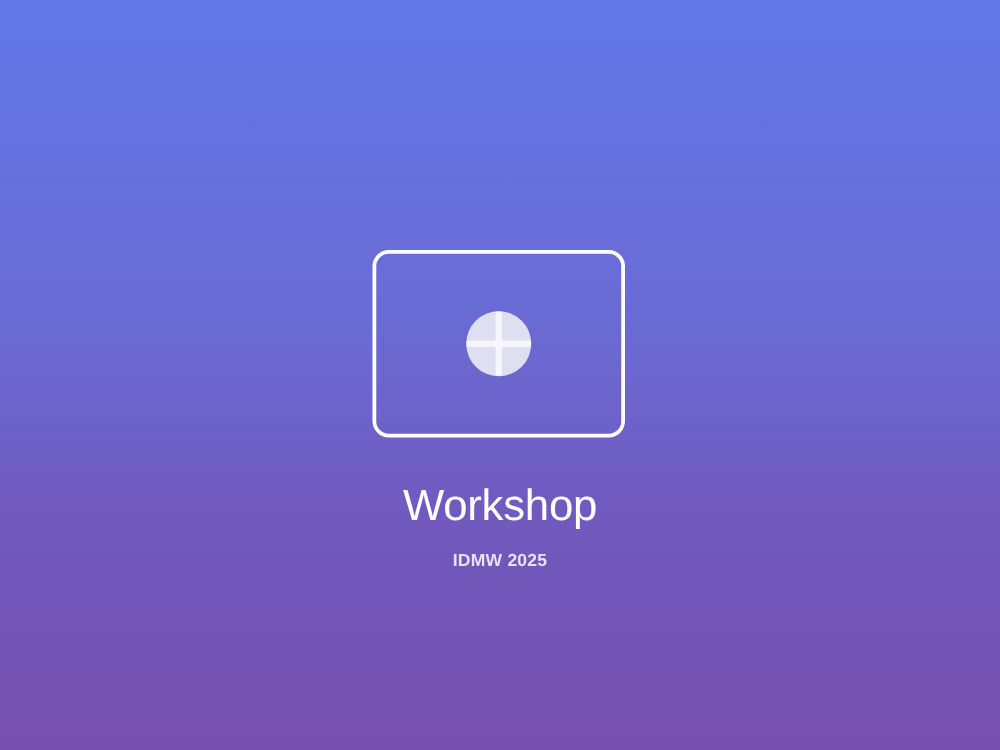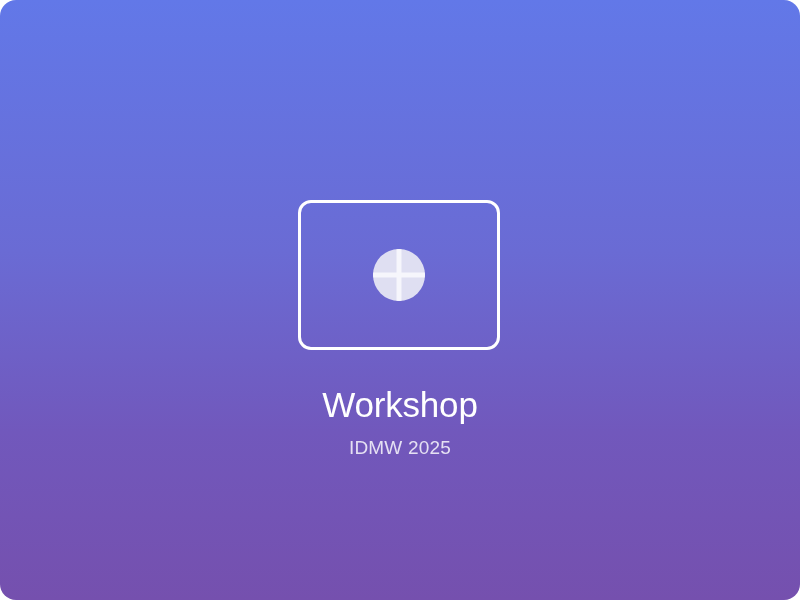--- a/index.html
+++ b/index.html
@@ -20,21 +20,20 @@
   .slide {
     position: relative;
     width: 800px;
     height: 600px;
     background: linear-gradient(180deg, #6278e8 0%, #6a6bd4 42%, #7158bc 72%, #7550ae 100%);
     display: flex;
     flex-direction: column;
     align-items: center;
     justify-content: flex-start;
     box-sizing: border-box;
-    border-radius: 16px;
   }
 
   
   .media-frame {
     position: absolute;
     left: 298px;
     top: 200px;
     width: 202px;
     height: 150px;
     box-sizing: border-box;
@@ -90,23 +89,23 @@
     font-size: 35px;
     line-height: 42px;
     font-weight: 400;
     letter-spacing: -0.2px;
     color: #ffffff;
   }
 
   .slide-subtitle {
     margin: 0;
     padding-top: 10px;
-    font-size: 19px;
+    font-size: 14px;
     line-height: 24px;
-    font-weight: 400;
+    font-weight: 700;
     letter-spacing: 0.2px;
     color: rgba(255, 255, 255, 0.82);
   }
 </style>
 </head>
 <body>
 
 <div class="slide">
 
   <div class="media-frame">

